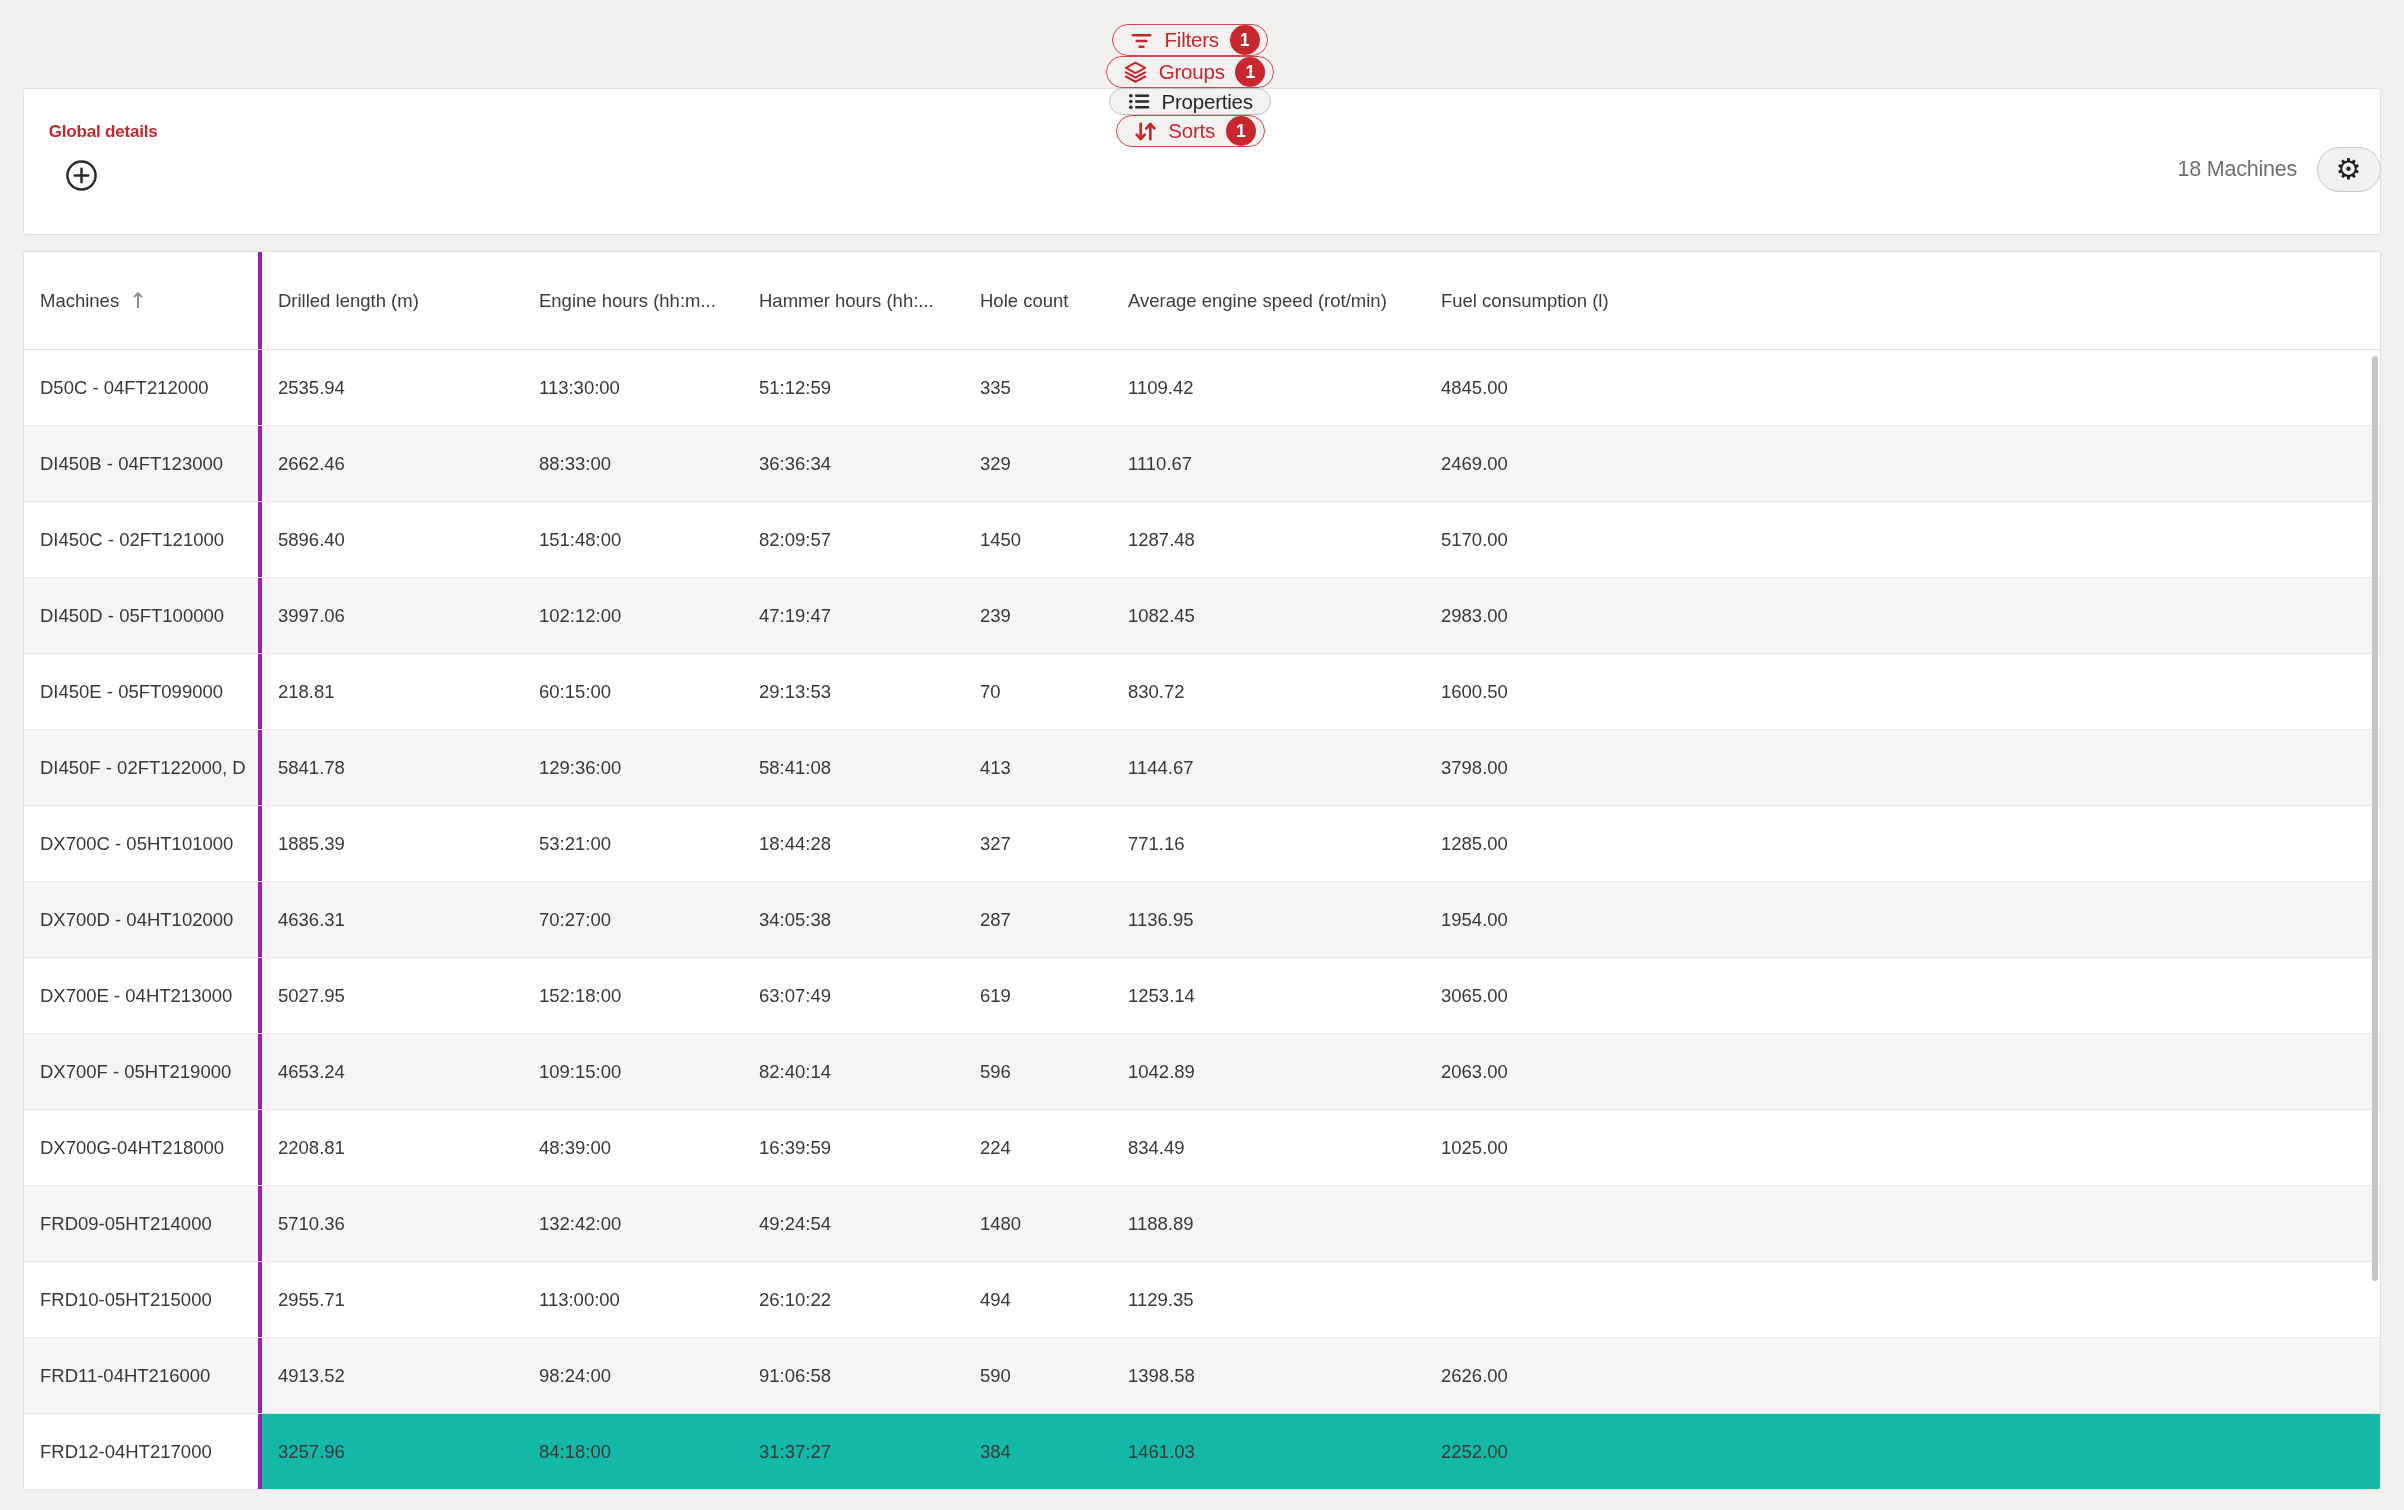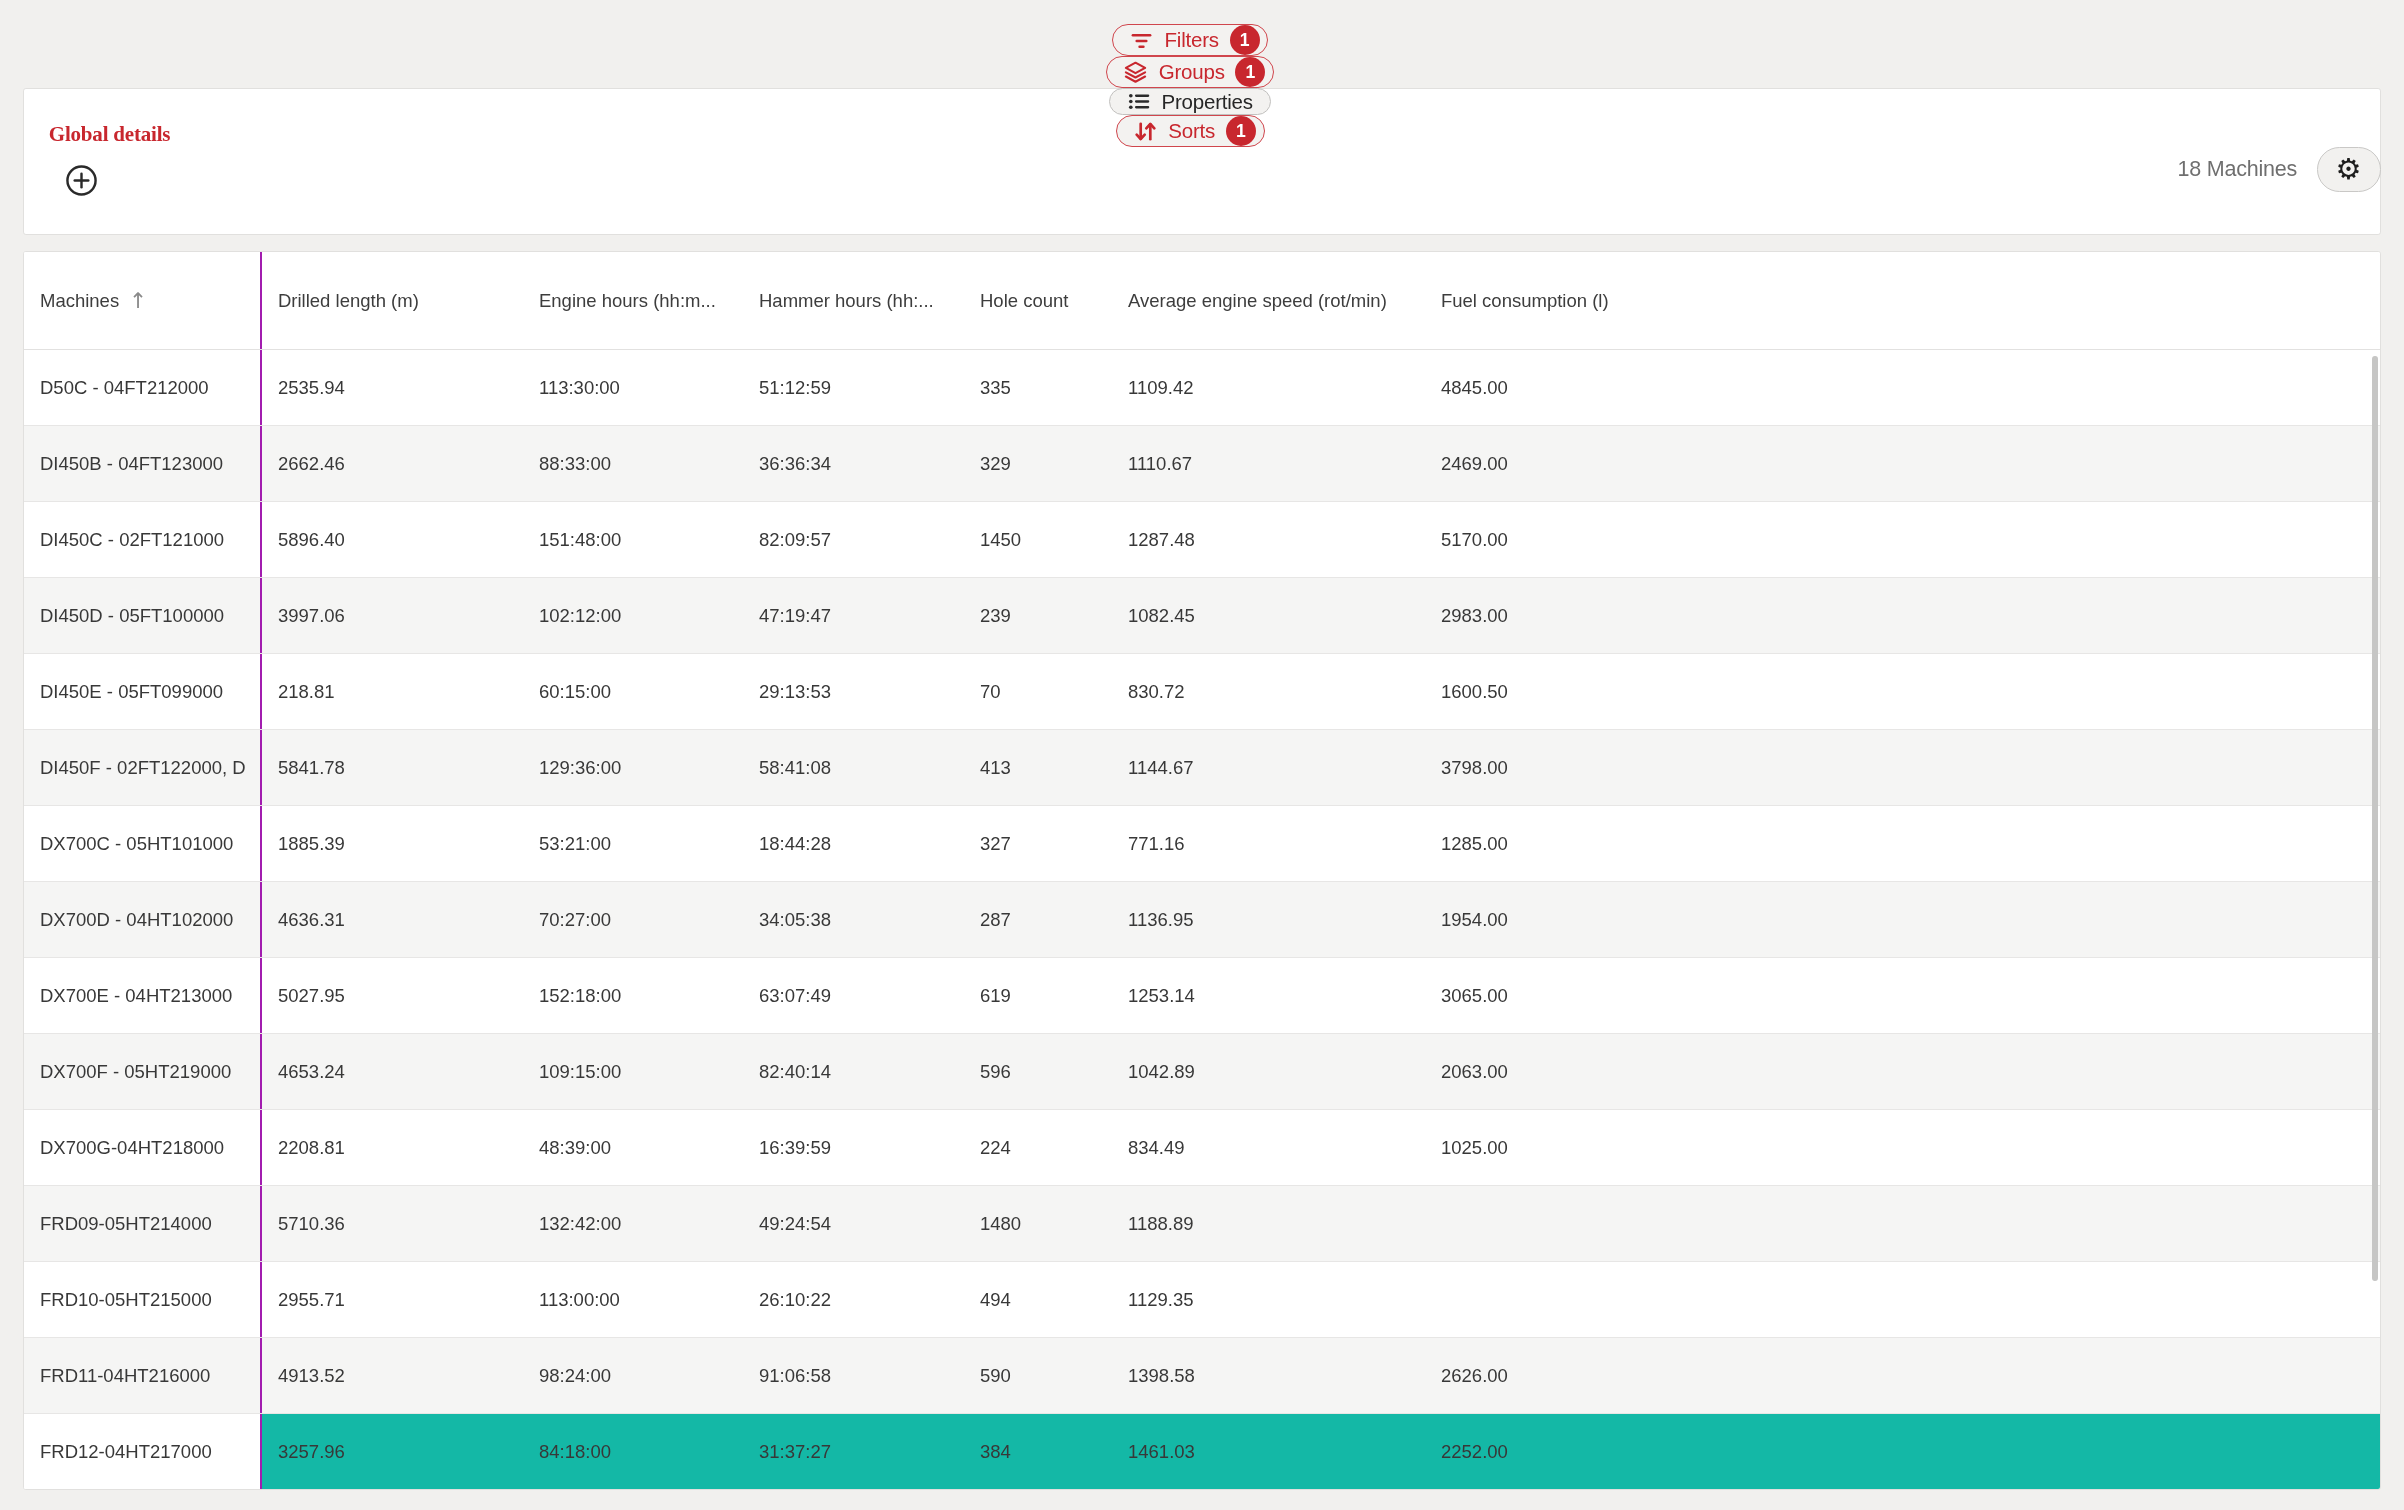--- a/index.html
+++ b/index.html
@@ -32,38 +32,38 @@
   .gear-pill {
     height:45px; width:64px; border-radius:22.4px; border:1px solid #c9c8c6;
     background:#f2f1ef; display:flex; align-items:center; justify-content:center;
     cursor:pointer; padding:0;
   }
   .gear-glyph { font-family:"DejaVu Sans", sans-serif; font-size:29px; color:#1e1e1e; line-height:1; }
 
   
   .card { background:#fff; border:1px solid #e1e0de; border-radius:2.9px; }
   .panel { margin-top:18.5px; height:147px; padding:33px 24.4px 0; }
-  .panel-title { color:var(--accent); font-weight:bold; font-size:21px; letter-spacing:-0.2px;font-family:Liberation Serif, serif; }
+  .panel-title { color:var(--accent); font-weight:bold; font-size:17px; letter-spacing:-0.2px; }
   .add-btn { margin:17.6px 0 0 16.6px; width:33px; height:33px; border:none; background:none; padding:0; cursor:pointer; display:block; }
 
   
   .table-card { margin-top:16.6px; height:1239px; position:relative; overflow:hidden; }
   .trow {
     display:grid; align-items:center;
     grid-template-columns:238px 261px 220px 221px 148px 313px 1fr;
   }
   .thead-row { height:98px; border-bottom:1px solid #e2e1e0; font-size:18.5px; color:#3d3d3d; background:#fff; }
   .brow { height:76px; border-bottom:1px solid #e7e6e5; background:#fff; font-size:18.5px; color:#383838; }
   .brow:nth-child(even) { background:#f5f5f4; }
   
   .brow:last-child .tcell:not(.c0) { background:#14b8a6; height:100%; display:flex; align-items:center; }
   .tcell { padding-left:15.6px; white-space:nowrap; overflow:hidden; }
   .tcell.c0 {
     align-self:stretch; display:flex; align-items:center; gap:9.8px;
-    border-right:2px solid #a21caf; background:inherit;
+    border-right:4px solid #a21caf; background:inherit;
   }
   .brow:last-child .tcell.c0 { background:#fff; }
   .sort-arrow { color:#8a8a8a; font-size:21.5px; font-family:"DejaVu Sans", sans-serif; line-height:1; }
   .vscroll {
     position:absolute; top:104px; right:2px; width:5.9px; height:925px;
     background:#c6c6c5; border-radius:2.9px;
   }
 </style>
 </head>
 <body>

